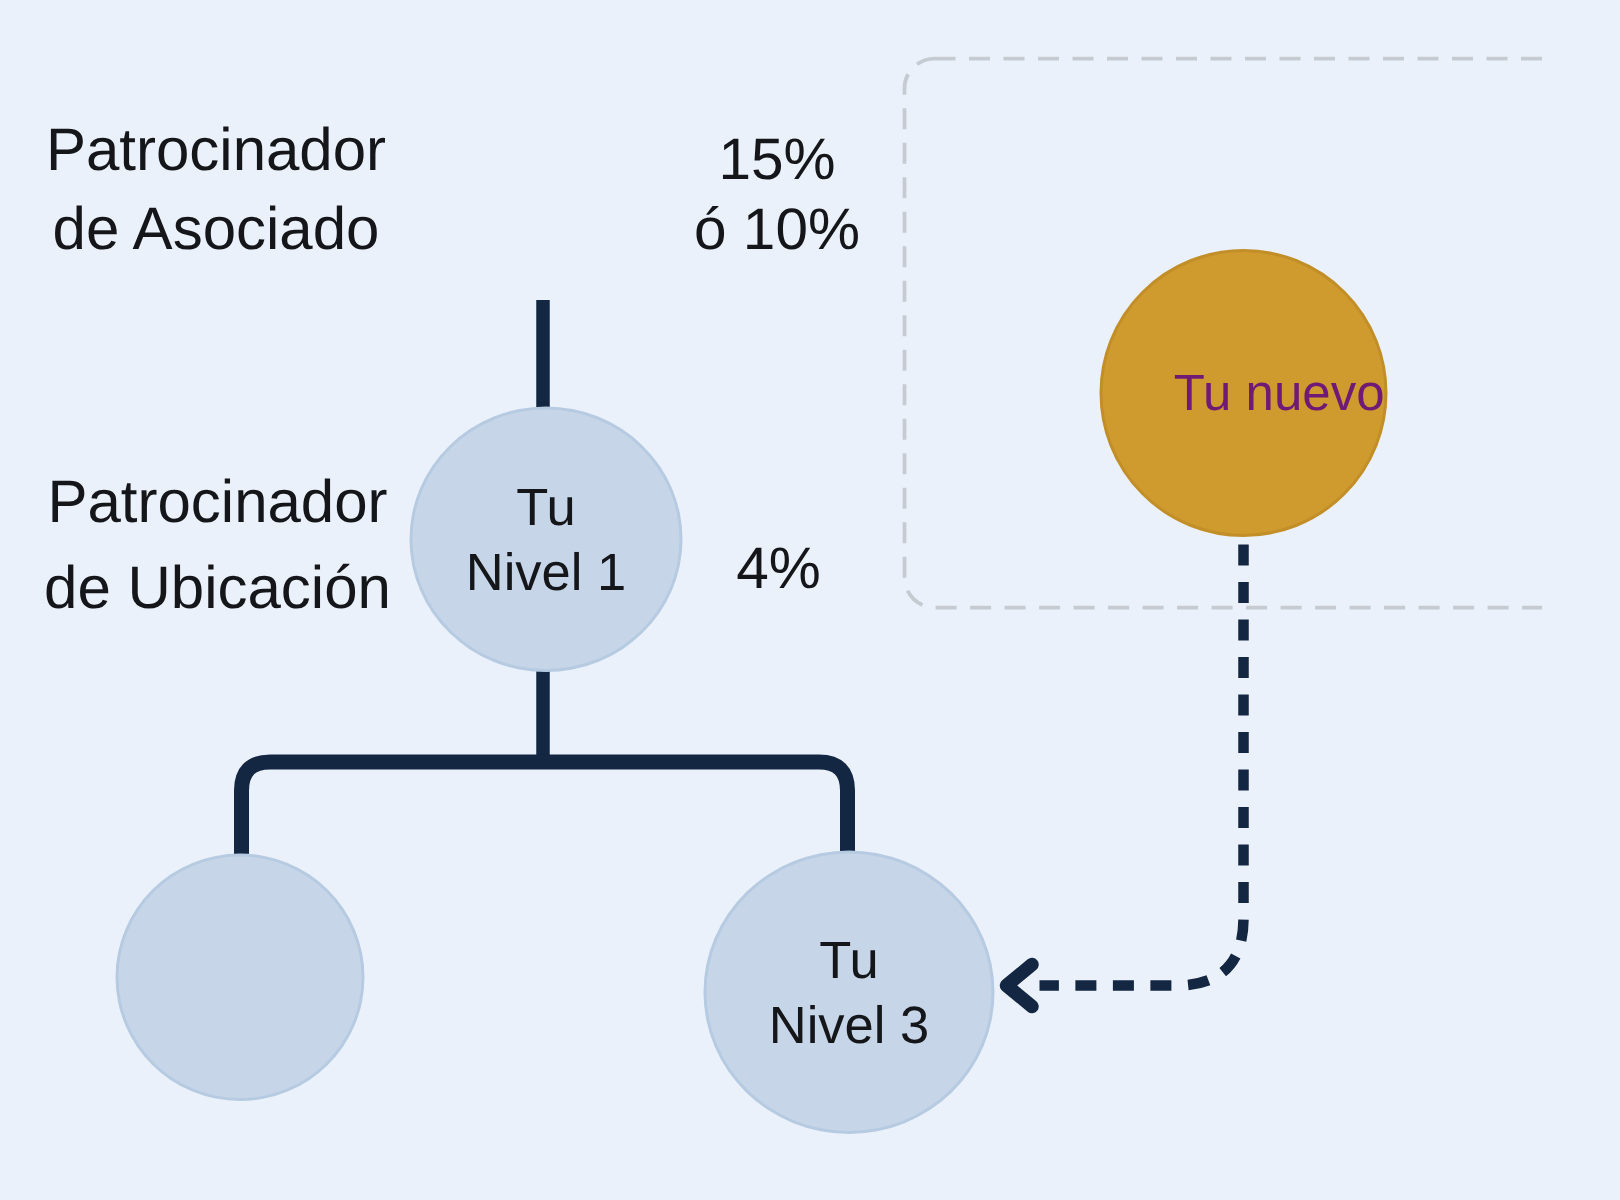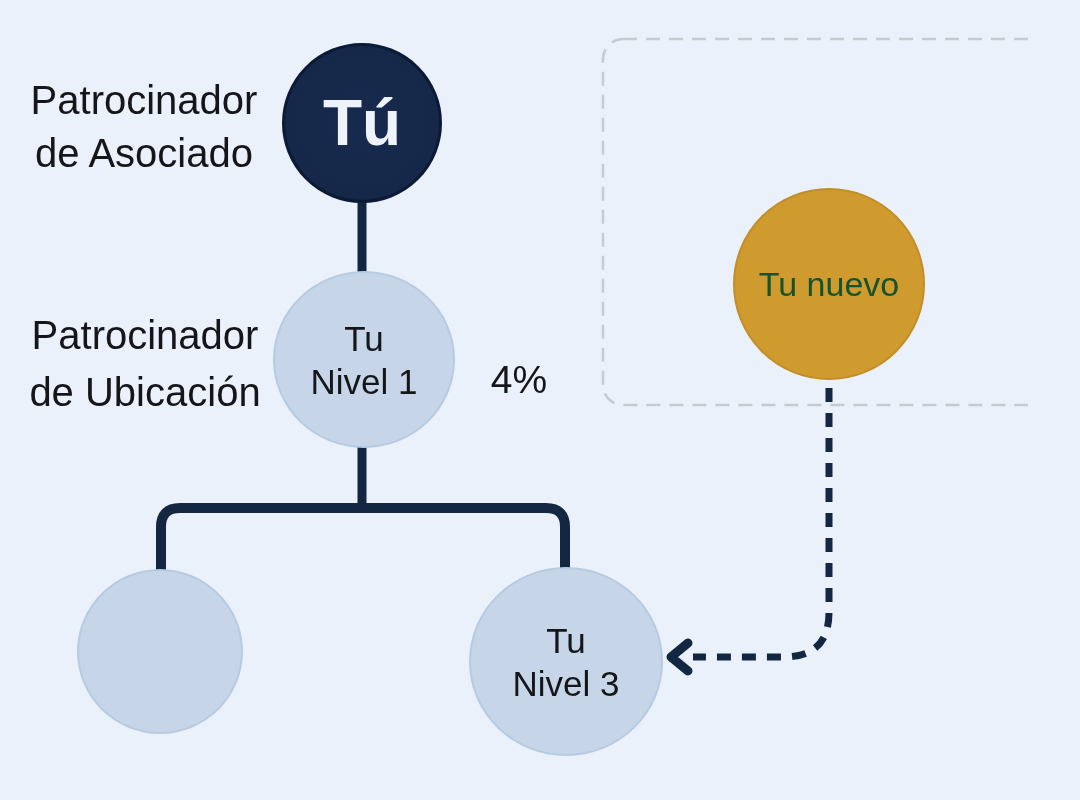--- a/index.html
+++ b/index.html
@@ -58,26 +58,27 @@
     color: var(--text-dark);
     font-size: 35px;
     line-height: 43px;
   }
 
   .node-level1 { left: 273px; top: 271px; width: 182px; height: 177px; }
   .node-empty  { left: 77px;  top: 569px; width: 166px; height: 165px; }
   .node-level2 { left: 469px; top: 567px; width: 194px; height: 189px; }
 
   .node-associate {
-    left: 733px; top: 188px; width: 192px; height: 192px;
+    left: 733px; top: 166px; width: 192px; height: 192px;
     background: var(--gold);
     border: 2px solid var(--gold-border);
-    color: #14532d;
+    color: #701a75;
     font-size: 34px;
     line-height: 43px;
+    align-items: flex-end;
   }
 
   .side-label {
     position: absolute;
     text-align: center;
     color: var(--text-dark);
     font-size: 40px;
     z-index: 2;
   }
   .label-registration { left: 8px;  top: 74px;  width: 272px; line-height: 53px; }
@@ -130,28 +131,29 @@
   <div class="side-label label-registration">
     <span class="line-block">Patrocinador</span>
     <span class="line-block">de Asociado</span>
   </div>
 
   <div class="side-label label-placement">
     <span class="line-block">Patrocinador</span>
     <span class="line-block">de Ubicación</span>
   </div>
 
+  <div class="percent-label percent-you">
+    <span class="line-block">15%</span>
+    <span class="line-block">ó 10%</span>
+  </div>
 
   <div class="percent-label percent-level1">
     <span class="line-block">4%</span>
   </div>
 
-  <div class="node node-you">
-    <span>Tú</span>
-  </div>
 
   <div class="node node-light node-level1">
     <span class="line-block">Tu</span>
     <span class="line-block">Nivel 1</span>
   </div>
 
   <div class="node node-light node-empty"></div>
 
   <div class="node node-light node-level2">
     <span class="line-block">Tu</span>

